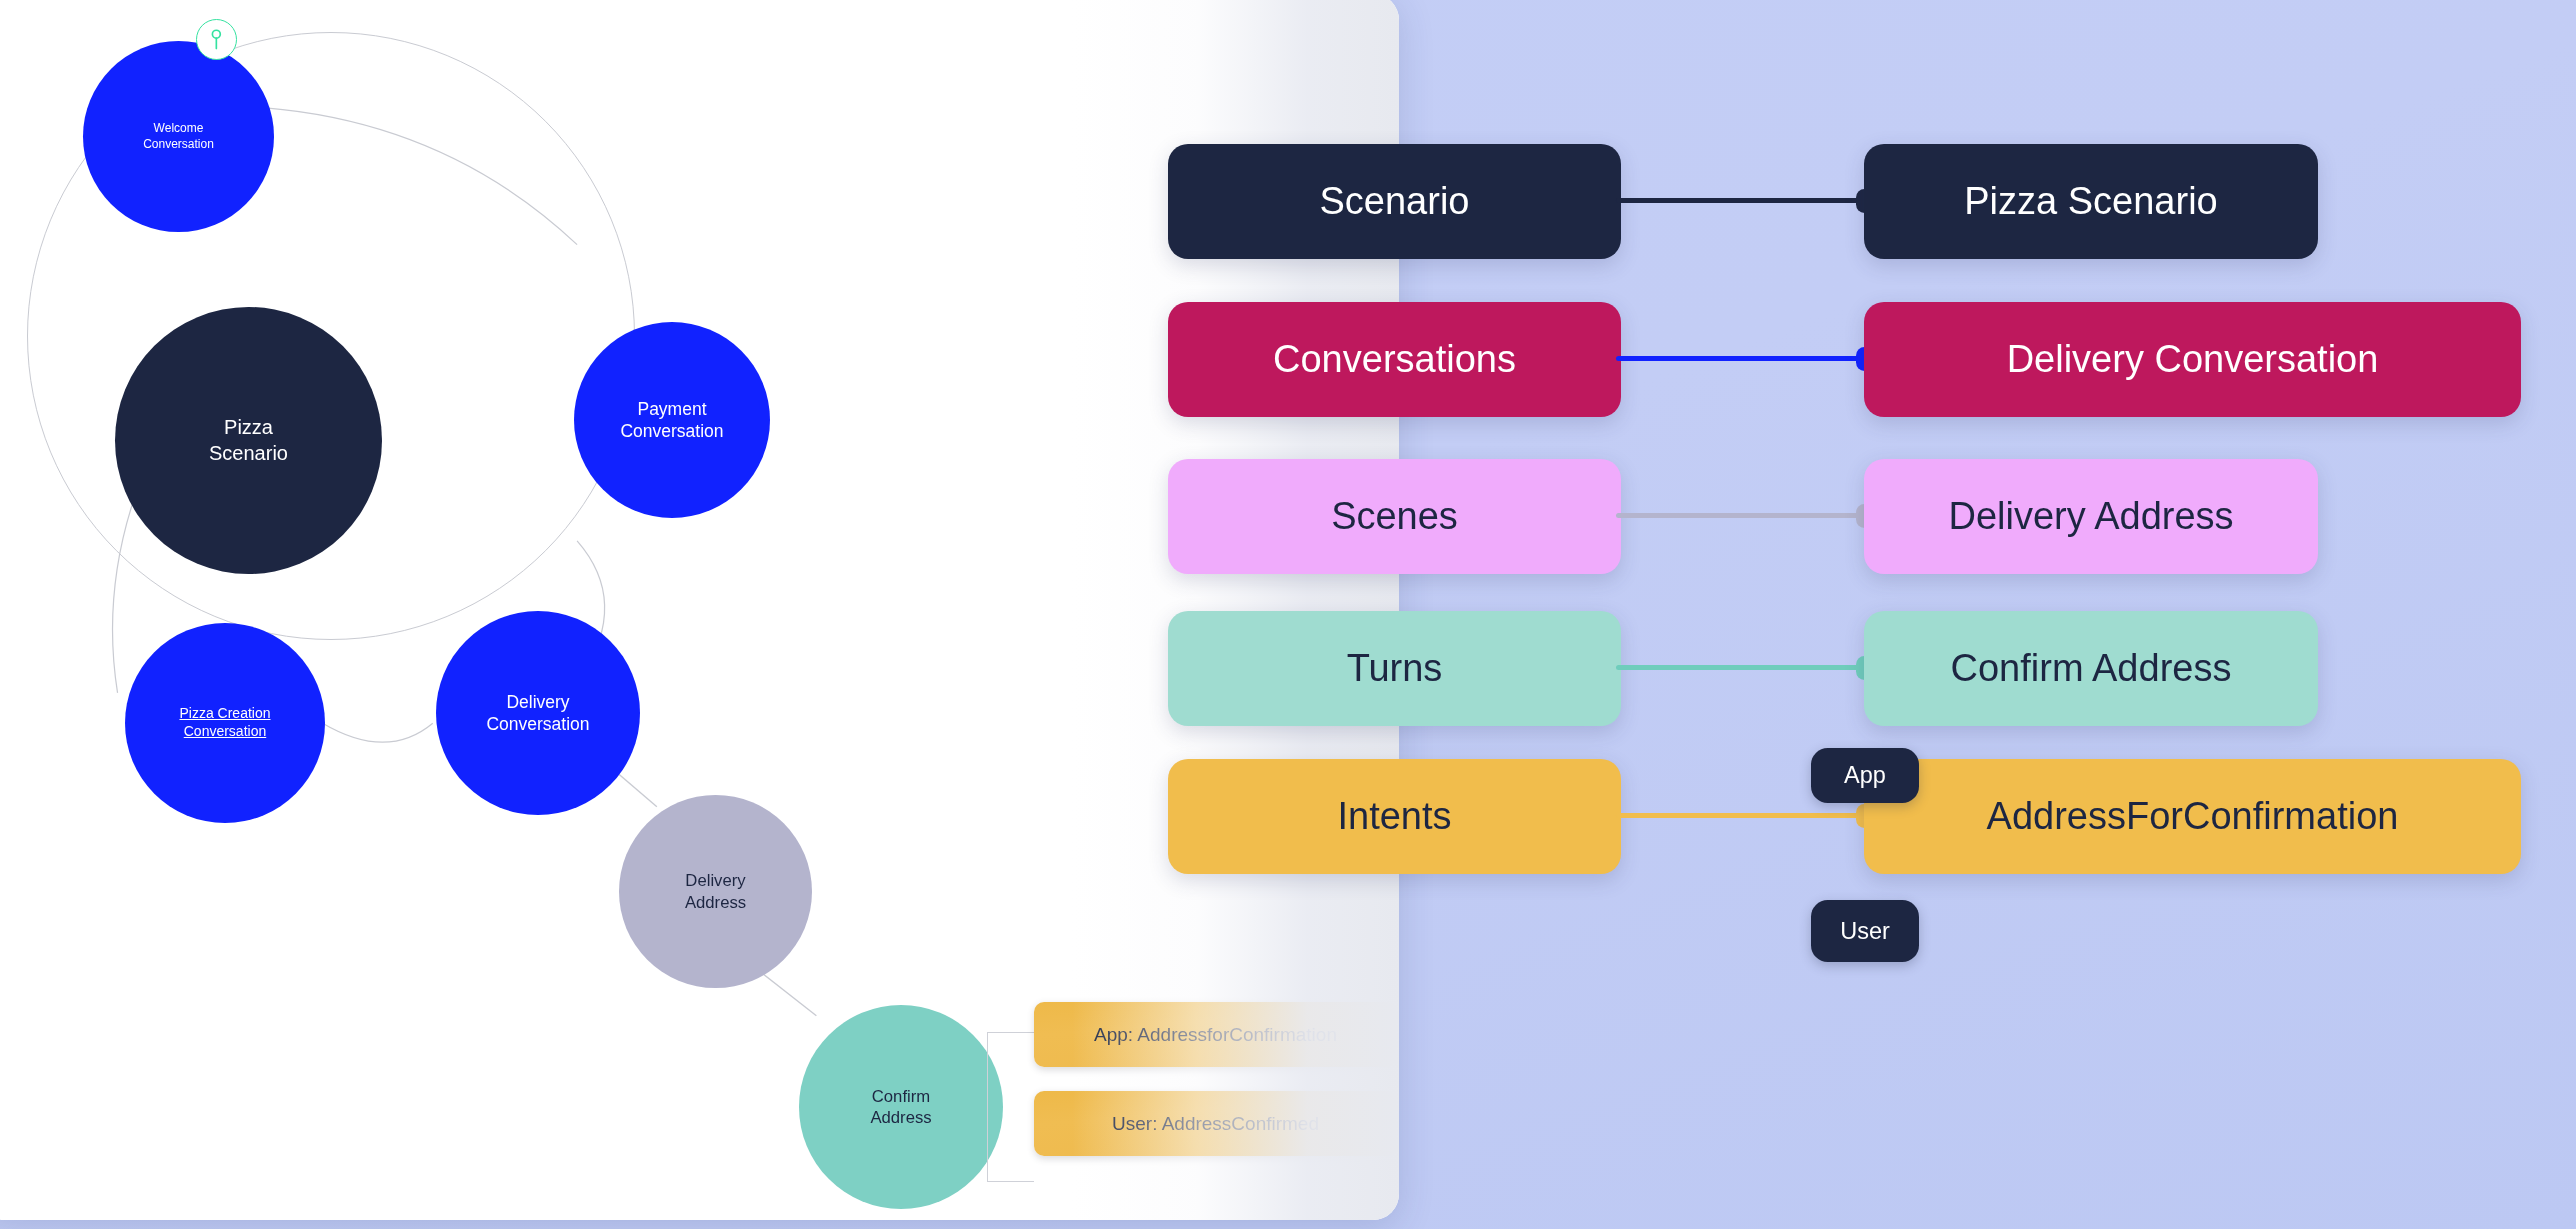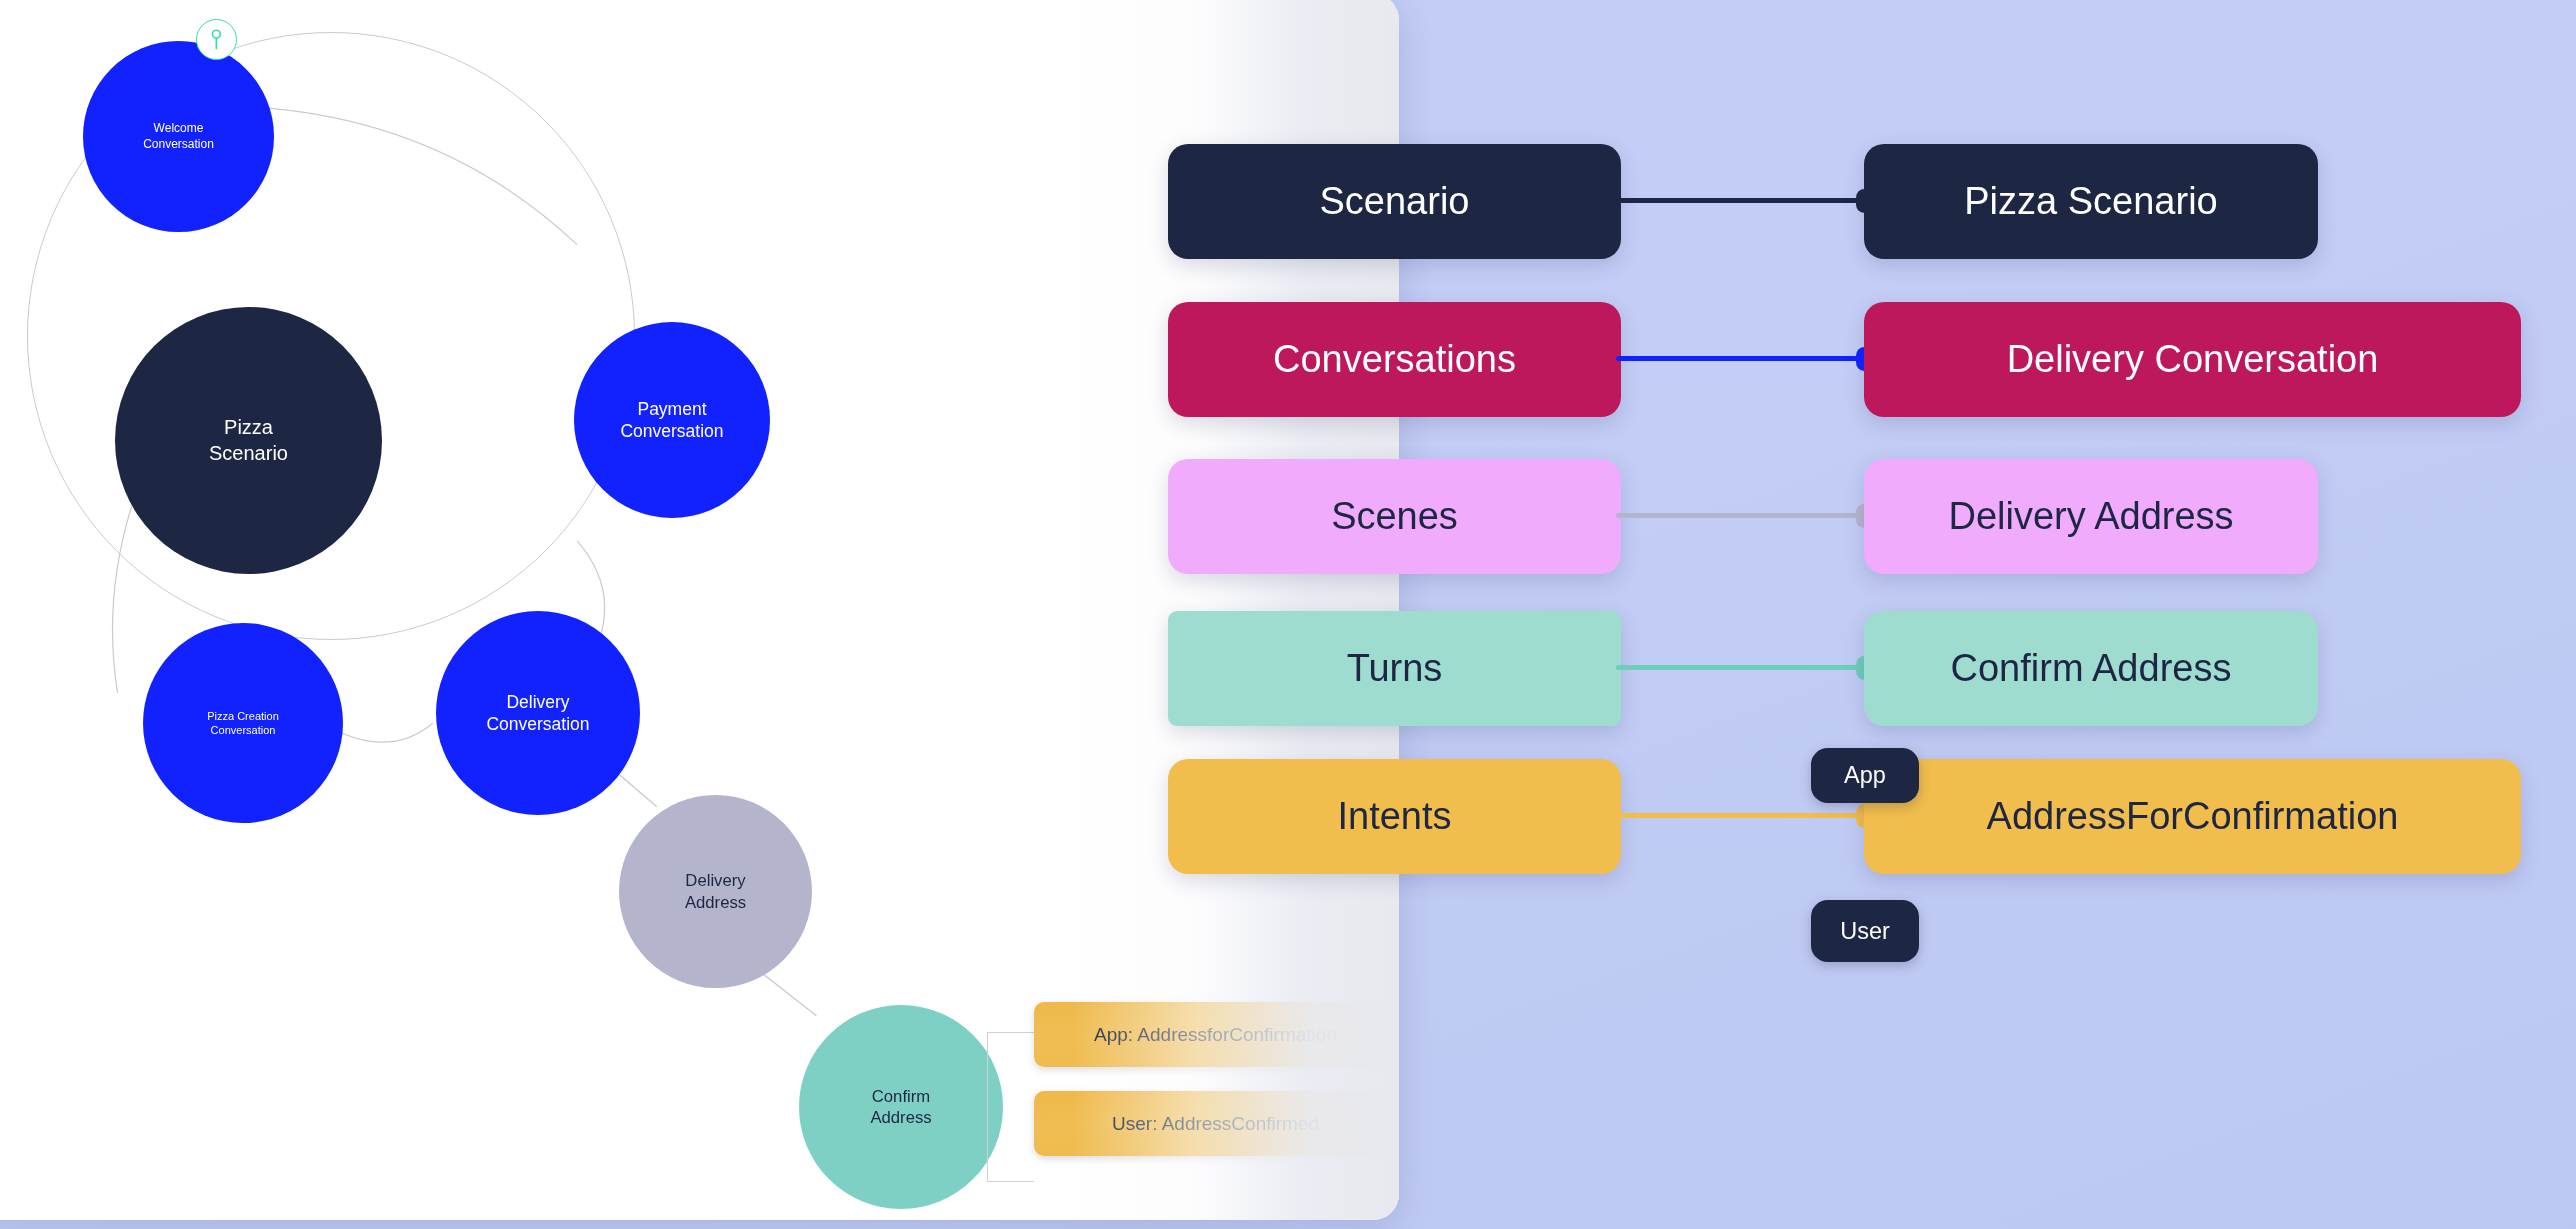--- a/index.html
+++ b/index.html
@@ -161,21 +161,21 @@
   <div class="bubble navy" style="left:138px; top:313px; width:267px; height:267px; font-size:20px;">
     <span>Pizza
 Scenario</span>
   </div>
 
   <div class="bubble blue" style="left:597px; top:328px; width:196px; height:196px; font-size:17.5px;">
     <span>Payment
 Conversation</span>
   </div>
 
-  <div class="bubble blue" style="left:166px; top:629px; width:200px; height:200px; font-size:11px;">
+  <div class="bubble blue" style="left:148px; top:629px; width:200px; height:200px; font-size:14px;text-decoration:underline;">
     <span>Pizza Creation
 Conversation</span>
   </div>
 
   <div class="bubble blue" style="left:459px; top:617px; width:204px; height:204px; font-size:17.5px;">
     <span>Delivery
 Conversation</span>
   </div>
 
   <div class="bubble lilac" style="left:642px; top:801px; width:193px; height:193px; font-size:16.7px;">
@@ -223,21 +223,21 @@
 
   <div class="row-label c-lilac" style="top:459px;">
     <span>Scenes</span>
   </div>
   <div class="connector" style="left:1616px; top:513px; width:251px; background:#b4b4cd;"></div>
   <div class="connector-dot" style="left:1856px; top:504px; background:#b4b4cd;"></div>
   <div class="row-value c-lilac" style="left:1864px; top:459px; width:454px;">
     <span>Delivery Address</span>
   </div>
 
-  <div class="row-label c-mint" style="top:611px;border-radius:9px;">
+  <div class="row-label c-mint" style="top:611px;">
     <span>Turns</span>
   </div>
   <div class="connector" style="left:1616px; top:665px; width:251px; background:#6fcdbc;"></div>
   <div class="connector-dot" style="left:1856px; top:656px; background:#6fcdbc;"></div>
   <div class="row-value c-mint" style="left:1864px; top:611px; width:454px;">
     <span>Confirm Address</span>
   </div>
 
   <div class="row-label c-amber" style="top:759px;">
     <span>Intents</span>

